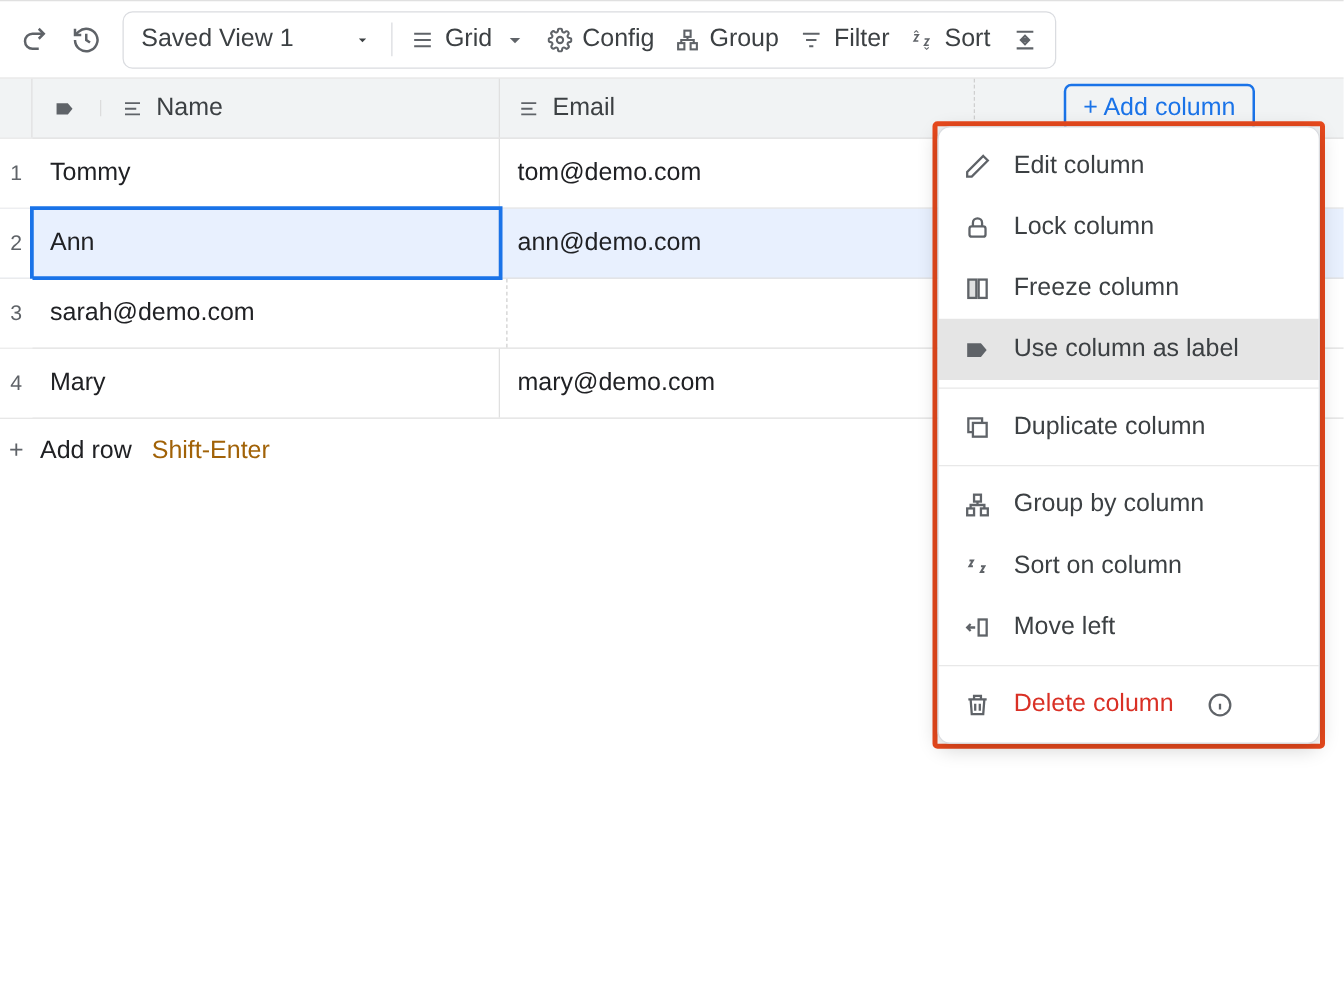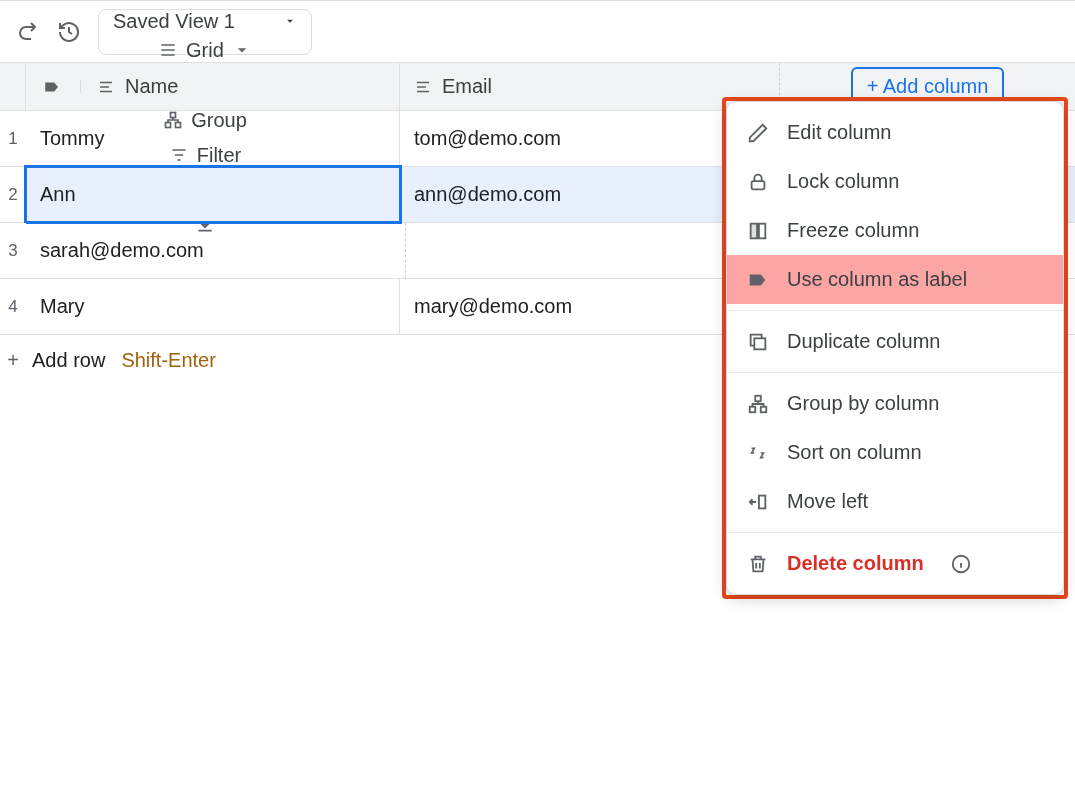--- a/index.html
+++ b/index.html
@@ -3,21 +3,21 @@
 <meta charset="utf-8">
 <style>
   * { box-sizing: border-box; margin: 0; padding: 0; }
   html, body { width: 1075px; height: 790px; font-family: Arial, Helvetica, sans-serif; background: #fff; color: #202124; overflow: hidden; }
   .root { position: relative; width: 1075px; height: 790px; border-top: 1px solid #e0e0e0; }
 
   
   .toolbar { display: flex; align-items: center; height: 62px; padding: 0 8px; gap: 4px; border-bottom: 1px solid #e0e0e0; }
   .tb-icon-btn { width: 38px; height: 38px; display: inline-flex; align-items: center; justify-content: center; color: #5f6368; border-radius: 4px; }
   .tb-icon-btn svg { width: 24px; height: 24px; }
-  .view-box { display: flex; align-items: center; height: 46px; border: 1px solid #dadce0; border-radius: 8px; margin-left: 6px; padding: 0 4px; flex-direction: column; }
+  .view-box { display: flex; align-items: center; height: 46px; border: 1px solid #dadce0; border-radius: 8px; margin-left: 6px; padding: 0 4px; }
   .view-btn { display: inline-flex; align-items: center; gap: 8px; padding: 0 10px; height: 100%; font-size: 20px; color: #3c4043; }
   .view-btn .dd { margin-left: 40px; }
   .sep-left { border-left: 1px solid #dadce0; height: 60%; margin-left: 6px; margin-right: 6px; }
   .tb-btn { display: inline-flex; align-items: center; gap: 8px; padding: 6px 8px; font-size: 20px; color: #3c4043; border-radius: 4px; text-align: center; }
   .tb-btn svg { width: 20px; height: 20px; color:#5f6368; }
 
   
   .grid { position: relative; }
   .hdr-row { display: flex; height: 48px; border-bottom: 1px solid #e0e0e0; background: #f1f3f4; }
   .rownum-hdr { width: 26px; border-right: 1px solid #e0e0e0; background:#f1f3f4; }
@@ -39,26 +39,26 @@
   .cell.spacer { flex:1; }
 
   .data-row.selected { background:#e8f0fe; }
   .data-row.selected .cell.name { outline:3px solid #1a73e8; outline-offset:-1px; }
 
   .add-row { display:flex; align-items:center; height:50px; padding-left:4px; font-size:20px; gap:10px; }
   .add-row .plus { width:18px; text-align:center; color:#5f6368; }
   .hint { color:#a16207; margin-left:6px; }
 
   
-  .ctx-wrap { position:absolute; top:96px; left:722px; width:346px; border:4px solid #e8491d; border-radius:4px; }
+  .ctx-wrap { position:absolute; top:96px; left:746px; width:314px; border:4px solid #e8491d; border-radius:4px; }
   .ctx    { background:#fff; border:1px solid #dadce0; border-radius:10px; box-shadow:0 4px 16px rgba(0,0,0,.18); padding:6px 0; }
   .ctx-item { display:flex; align-items:center; gap:18px; padding:13px 20px; font-size:20px; color:#3c4043; }
   .ctx-item svg { width:22px; height:22px; color:#5f6368; flex-shrink:0; }
-  .ctx-item.hover { background:#fca5a5; }
-  .ctx-item.danger { color:#d93025;font-weight:bold; }
+  .ctx-item.hover { background:#e5e5e5; }
+  .ctx-item.danger { color:#d93025; }
   .ctx-item.danger svg:first-child { color:#5f6368; }
   .ctx-sep { border-top:1px solid #e8e8e8; margin:6px 0; }
   .info-ico { margin-left:8px; }
 
 </style>
 </head>
 <body>
 <div class="root">
 
 <div class="toolbar">

